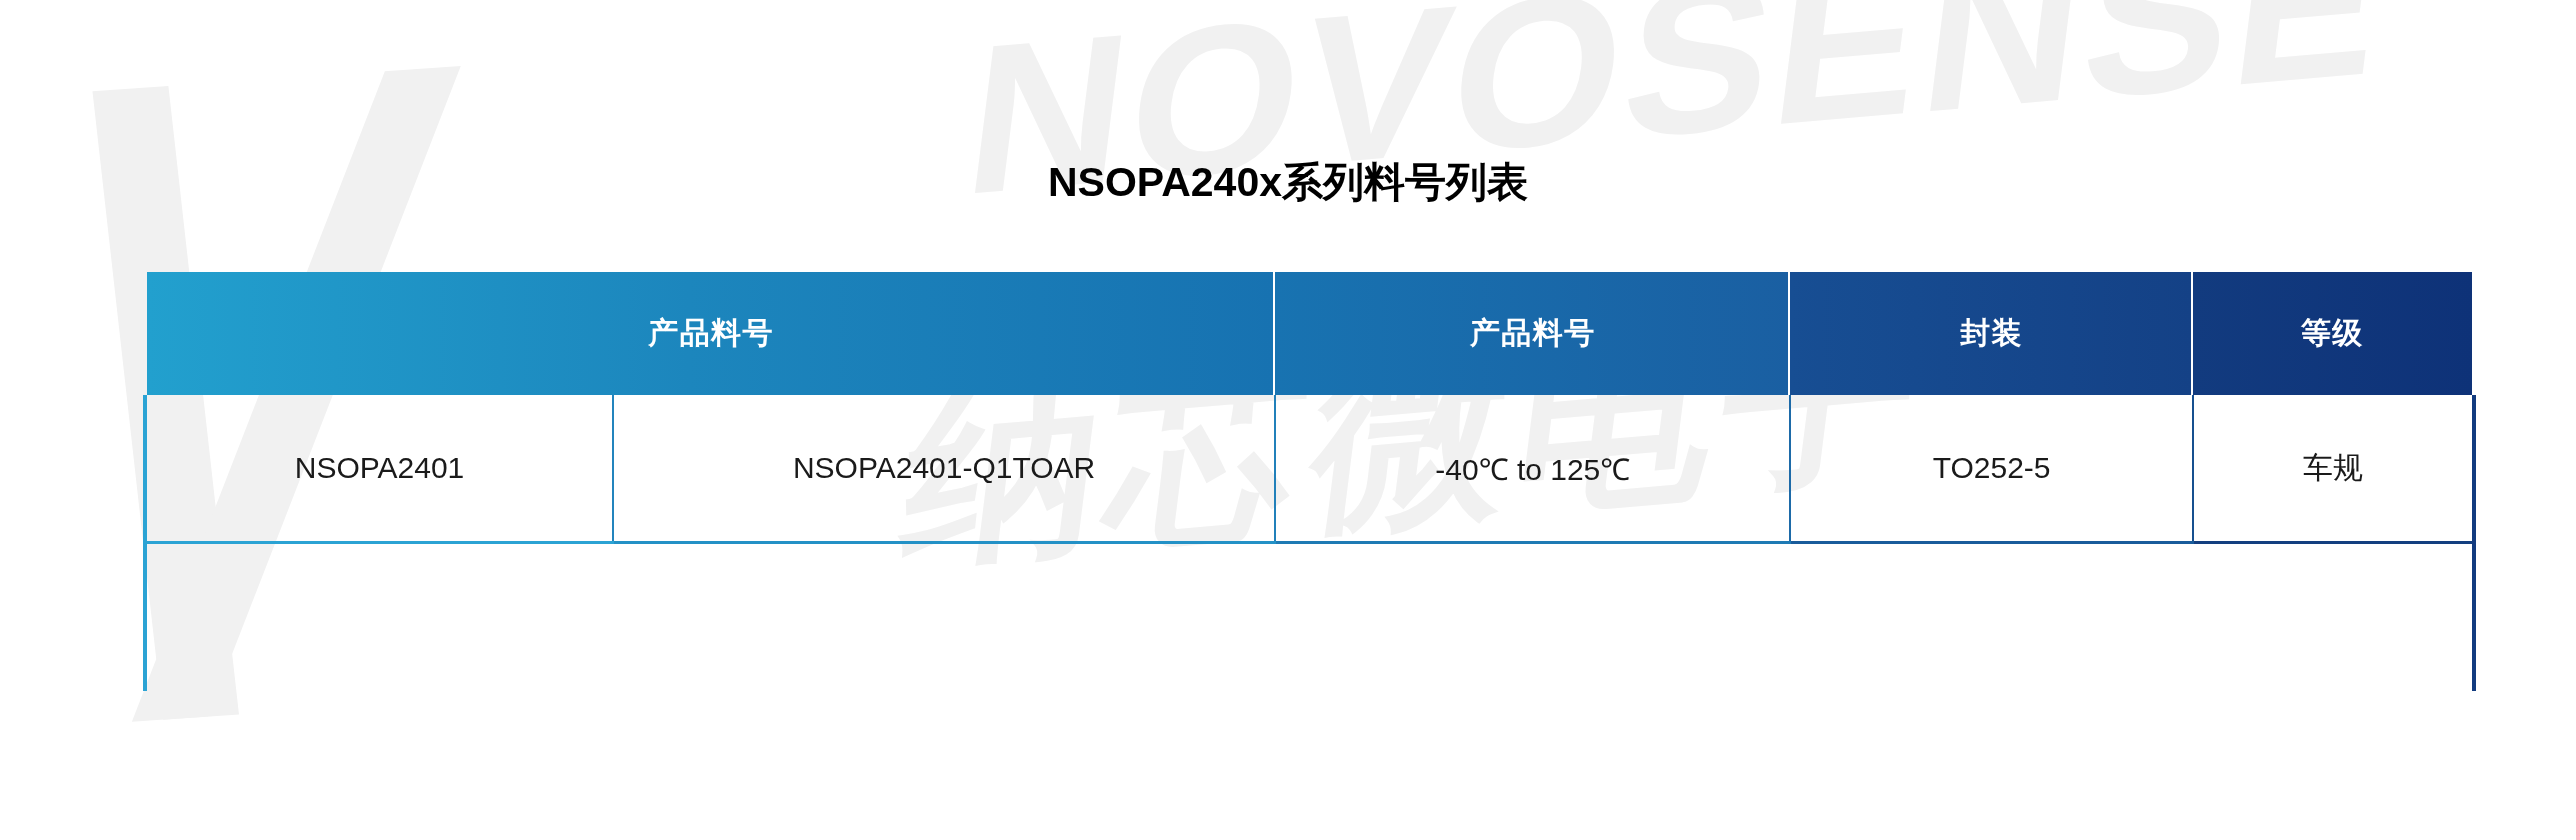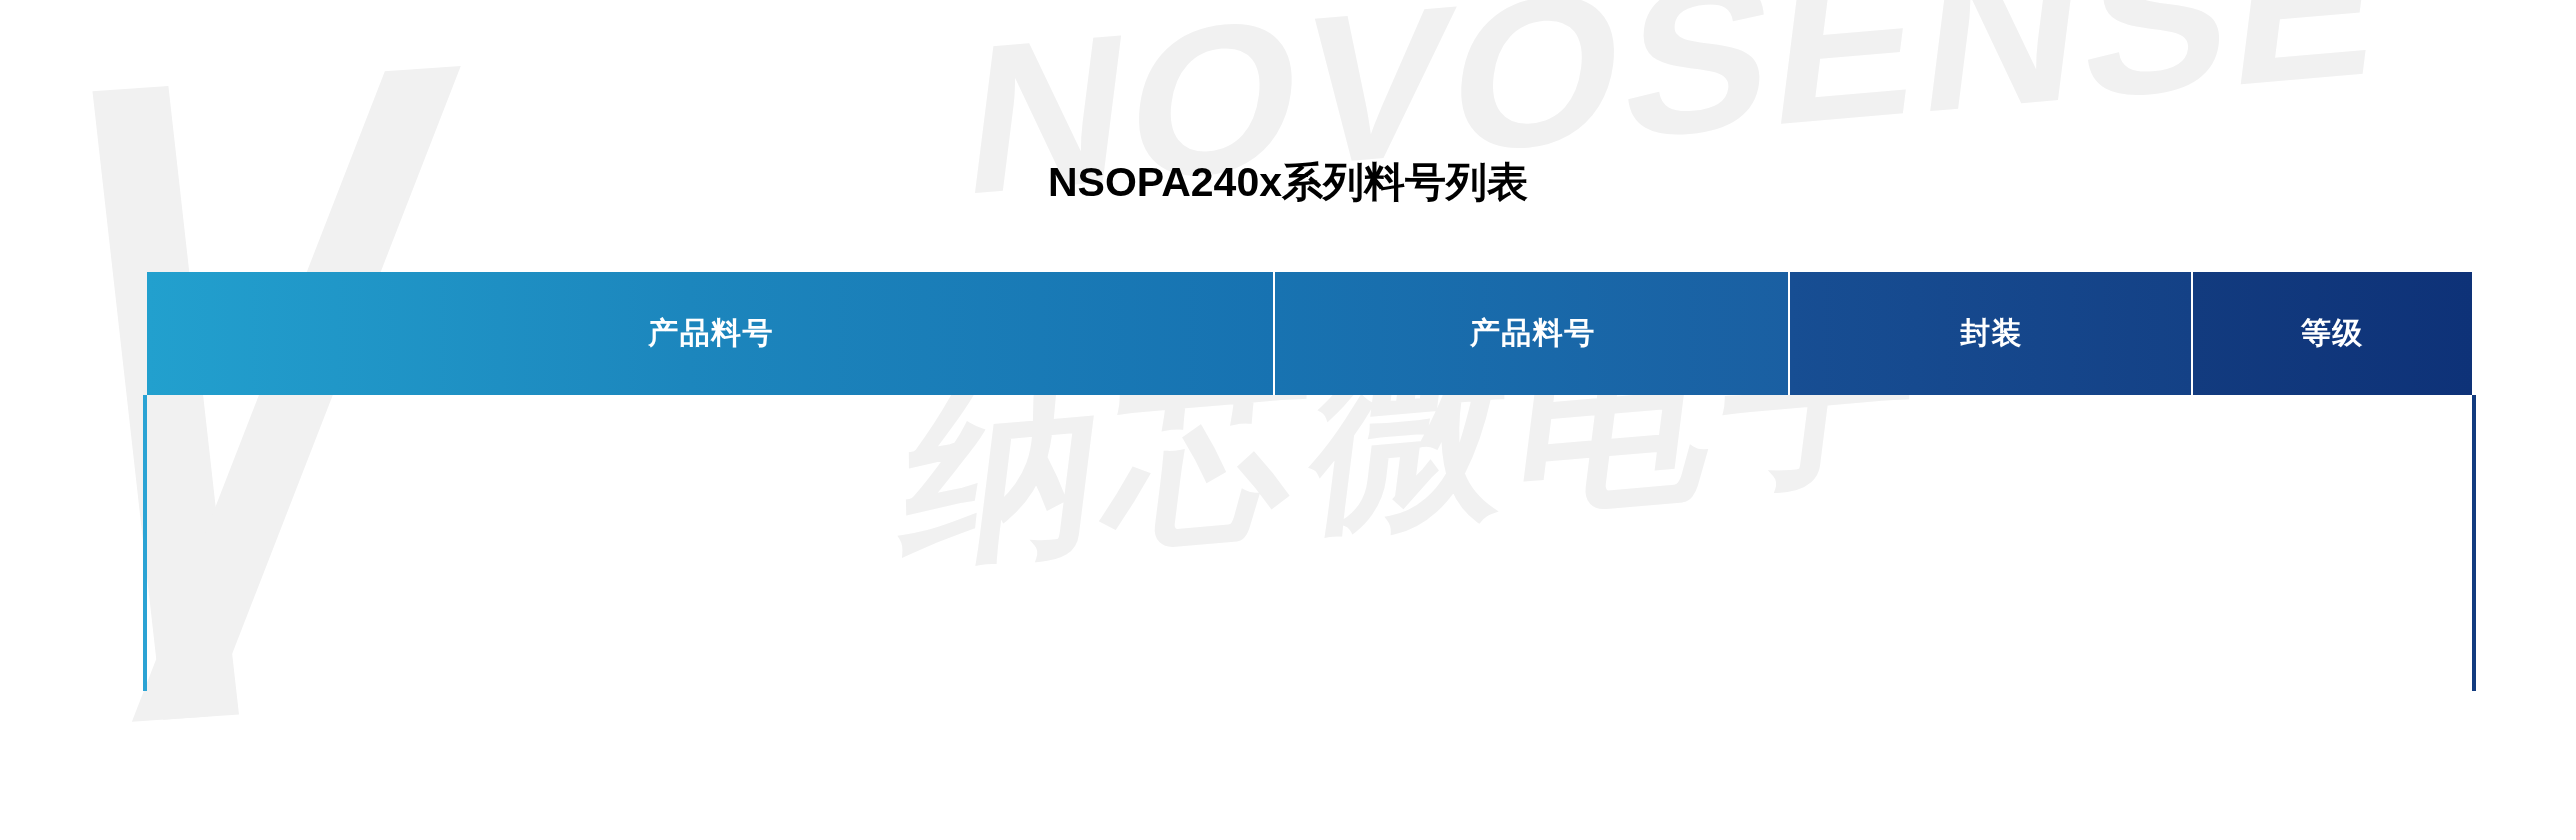--- a/index.html
+++ b/index.html
@@ -184,16 +184,23 @@
     </colgroup>
     <thead>
       <tr>
         <th class="h-name" colspan="2">产品料号</th>
         <th class="h-temp sep-left">产品料号</th>
         <th class="h-pkg sep-left">封装</th>
         <th class="h-grade sep-left">等级</th>
       </tr>
     </thead>
     <tbody>
+      <tr>
+        <td class="b1">NSOPA2401</td>
+        <td class="b2">NSOPA2401-Q1TOAR</td>
+        <td class="b3">-40℃ to 125℃</td>
+        <td class="b4">TO252-5</td>
+        <td class="b5">车规</td>
+      </tr>
     </tbody>
   </table>
 </div>
 
 
 </body></html>

